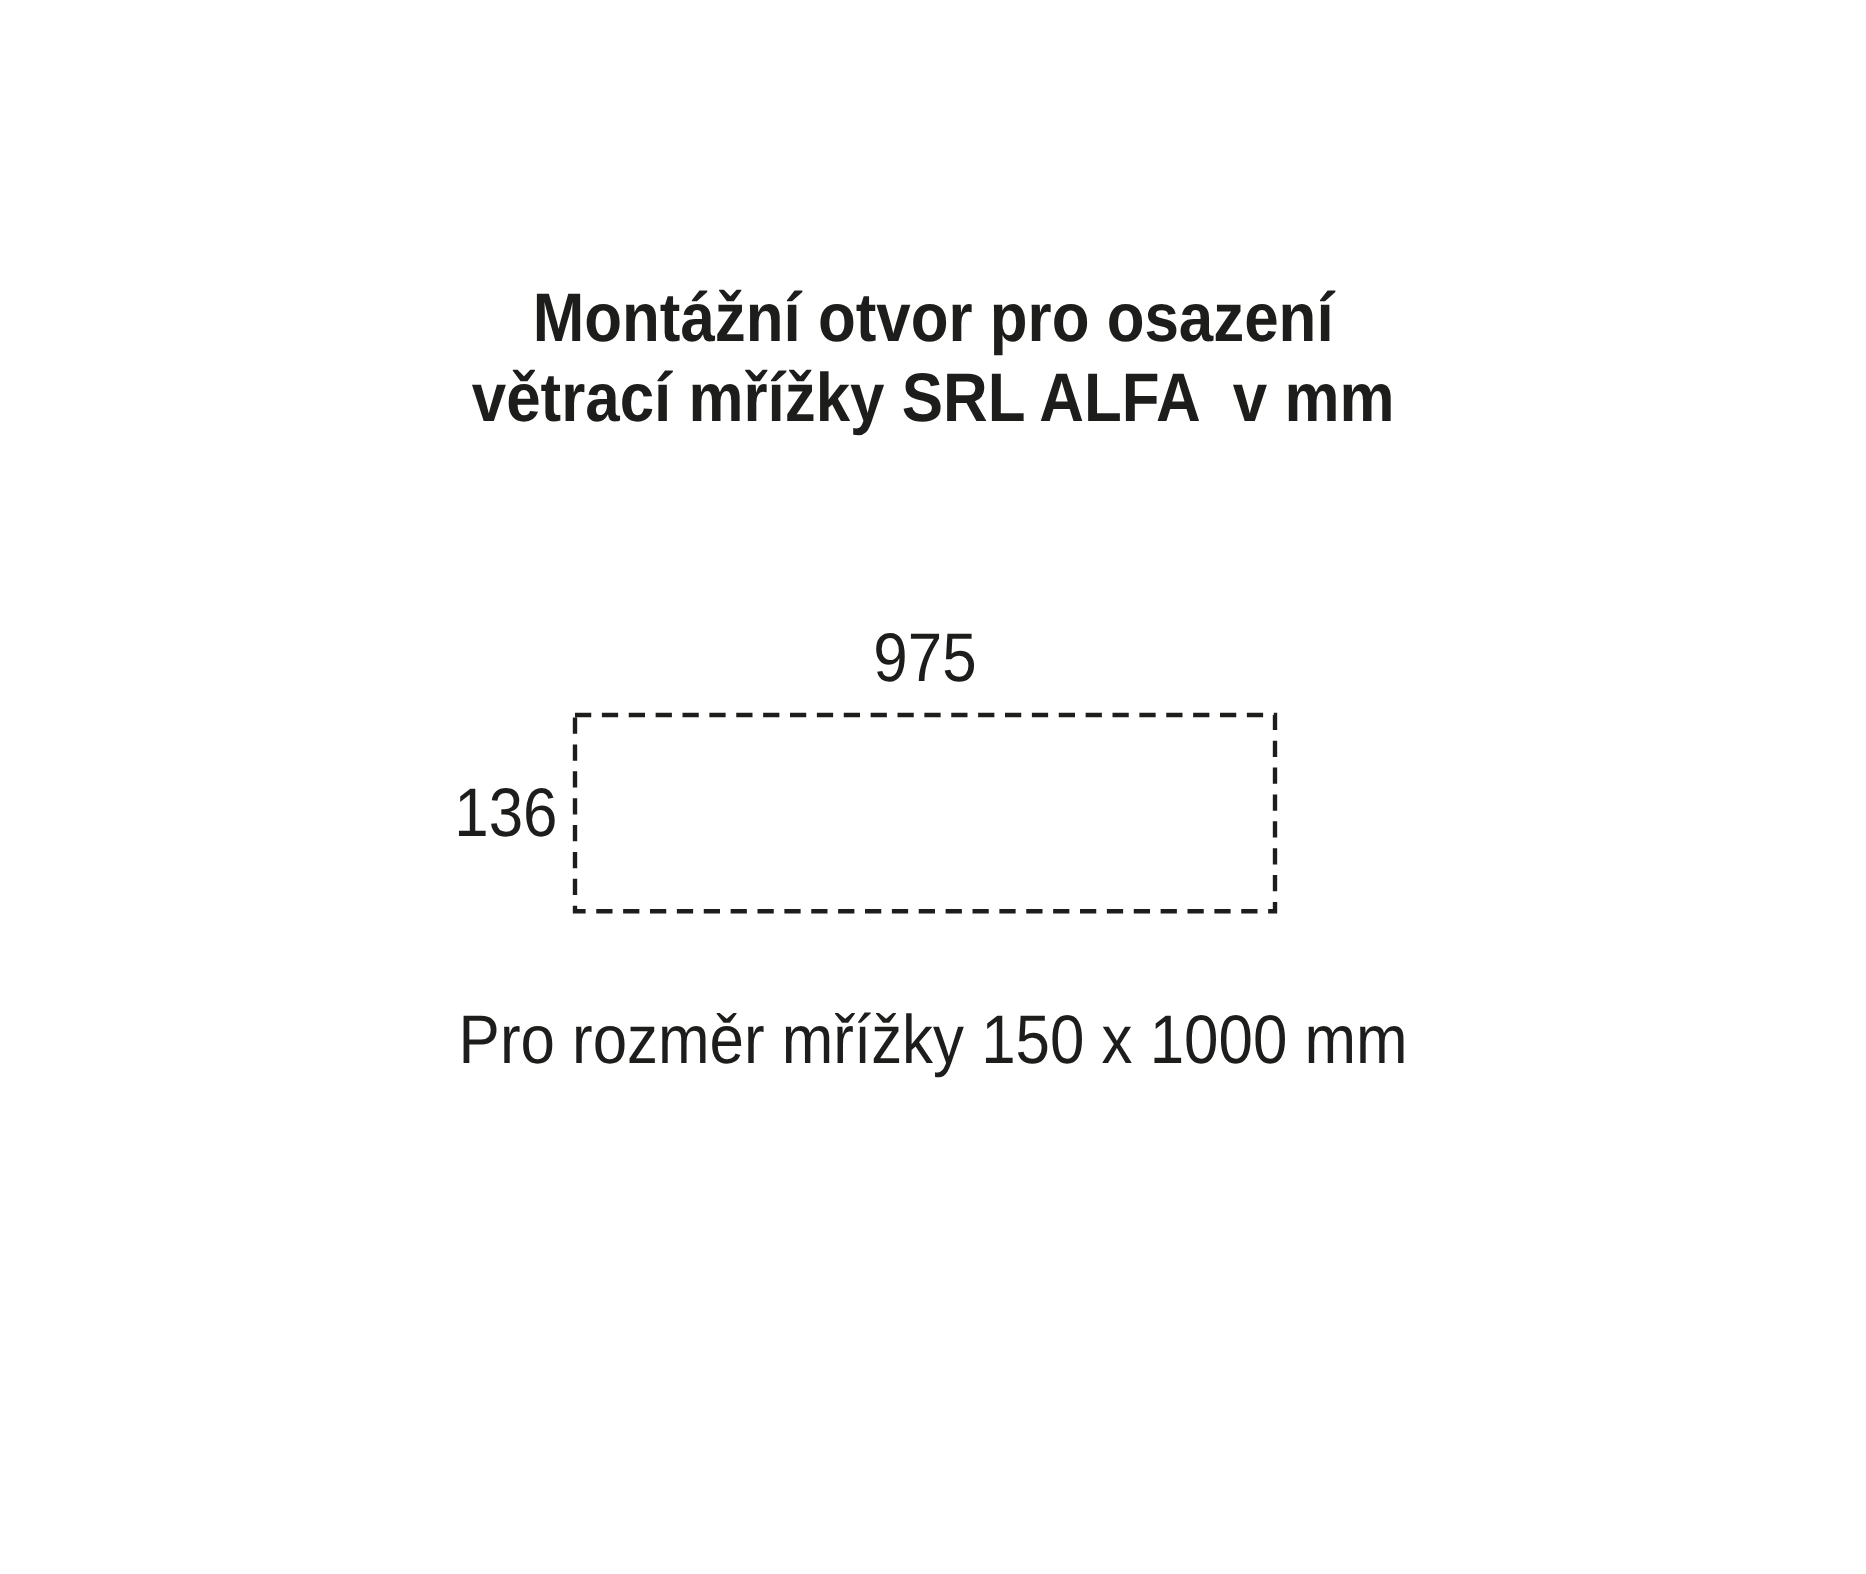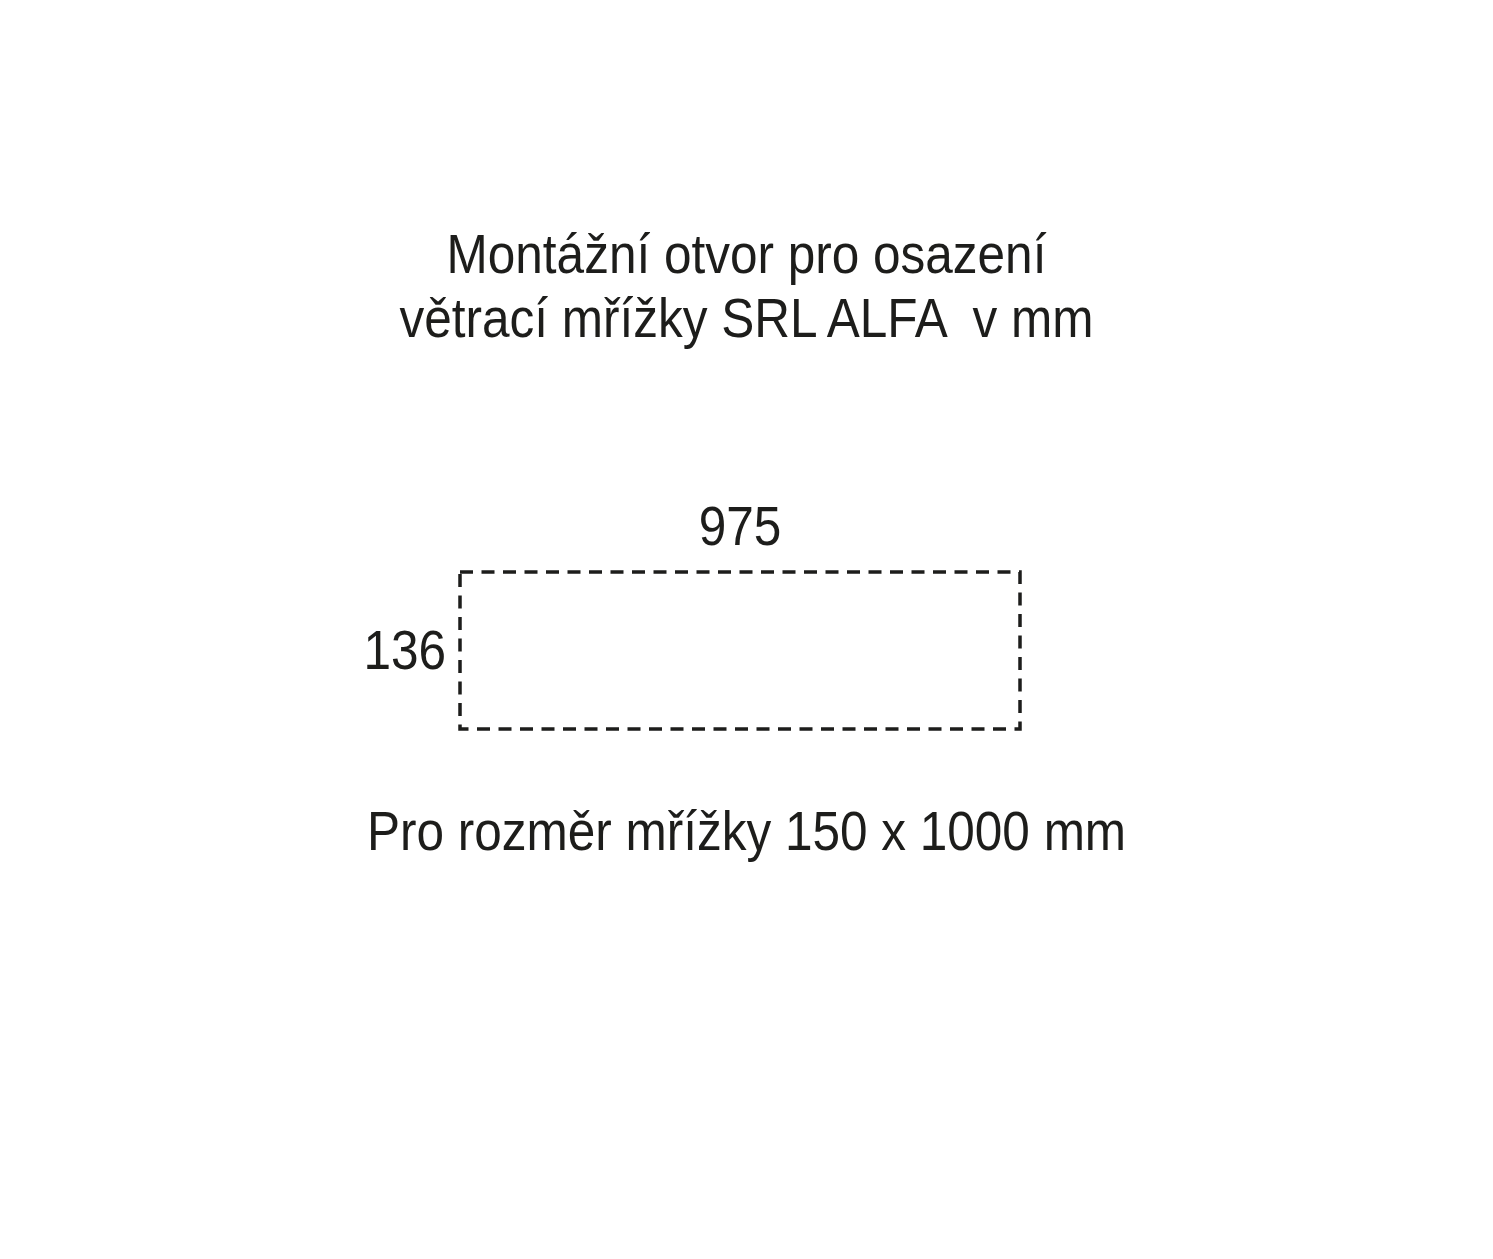--- a/index.html
+++ b/index.html
@@ -17,21 +17,21 @@
     color: #1d1d1b;
   }
   .title-block {
     position: absolute;
     top: 222px;
     left: 0;
     width: 100%;
     text-align: center;
     font-size: 55px;
     line-height: 64px;
-    font-weight: 400;
+    font-weight: 700;
   }
   .title-line {
     white-space: pre;            
     transform: scaleX(0.9);     
     transform-origin: 50% 50%;
   }
   .dim-width-label {
     position: absolute;
     top: 497px;
     left: 460px;

